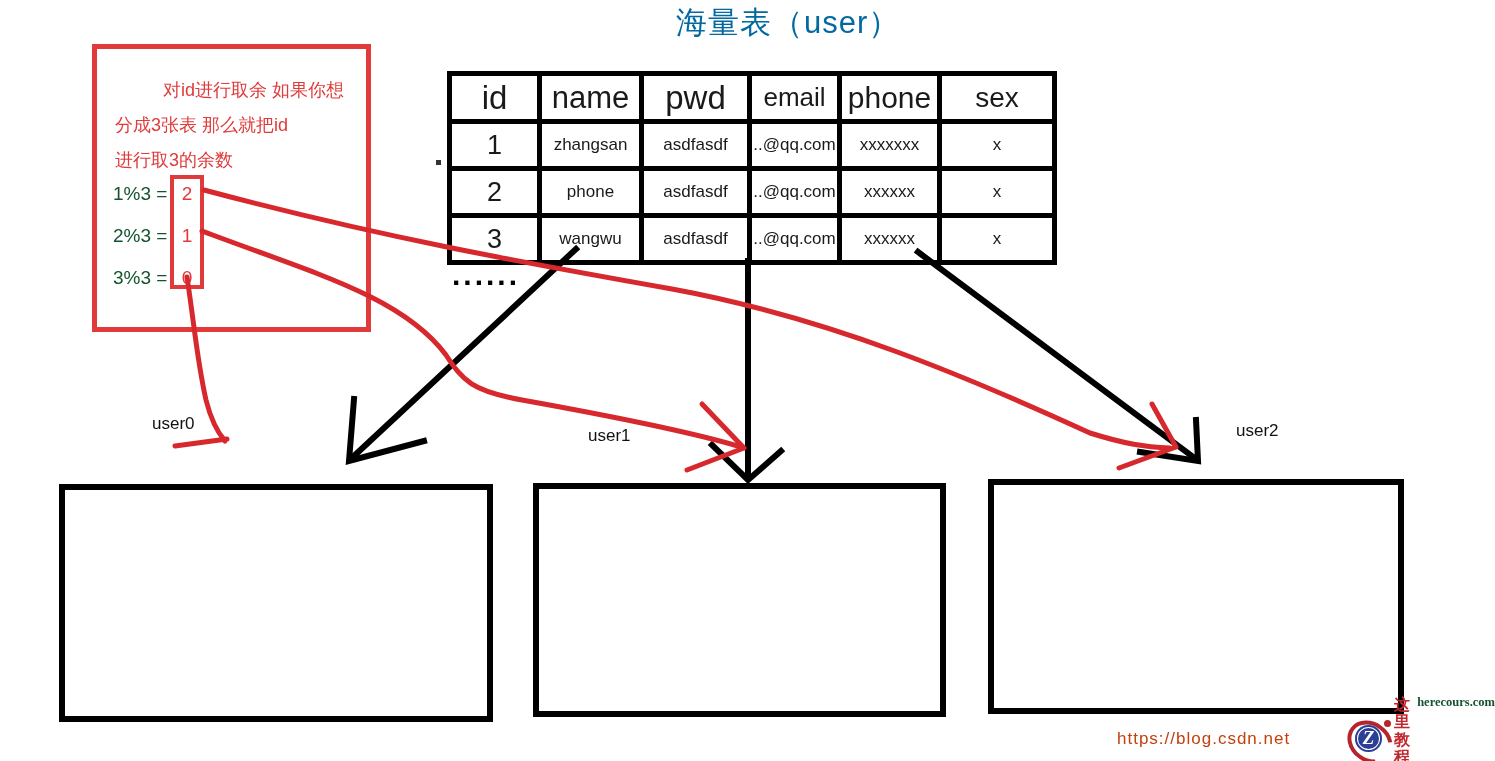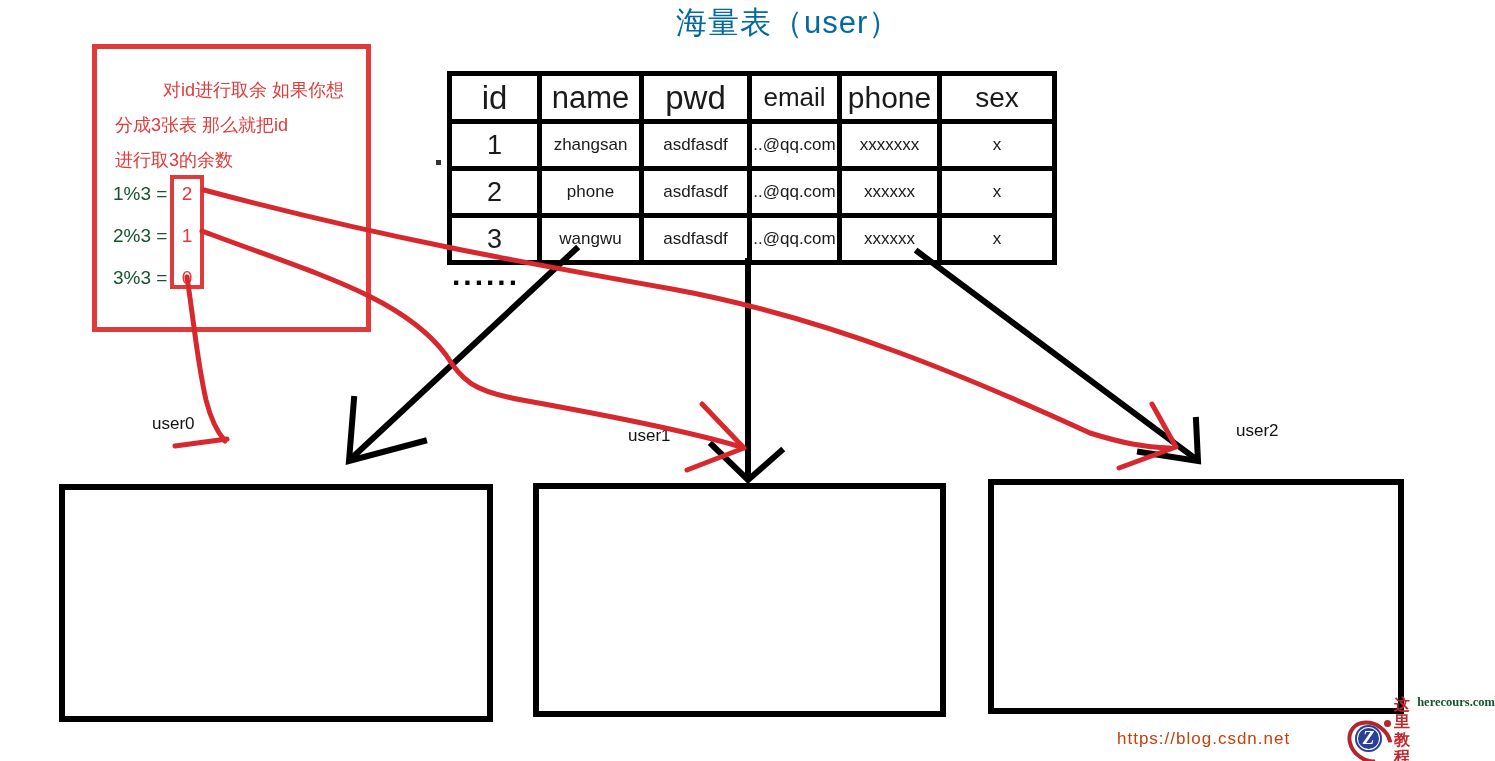--- a/index.html
+++ b/index.html
@@ -36,21 +36,21 @@
   #mod-expr-1{left:113px;top:225px;} #mod-res-1{left:176px;top:225px;}
   #mod-expr-2{left:113px;top:267px;} #mod-res-2{left:176px;top:267px;}
   #result-highlight-box{left:170px;top:175px;width:26px;height:106px;border:4px solid #e03a3a;}
 
   
   #ellipsis{left:452px;top:258px;font-size:30px;font-weight:bold;letter-spacing:3px;color:#000;}
 
   
   .shard-label{font-size:17px;color:#111;}
   #shard-label-0{left:152px;top:414px;}
-  #shard-label-1{left:588px;top:426px;margin-left:40px;}
+  #shard-label-1{left:588px;top:426px;}
   #shard-label-2{left:1236px;top:421px;}
 
   
   .shard-box{border:6px solid #000;background:#fff;}
   #shard-box-0{left:59px;top:484px;width:422px;height:226px;}
   #shard-box-1{left:533px;top:483px;width:401px;height:222px;}
   #shard-box-2{left:988px;top:479px;width:404px;height:223px;}
 
   
   #arrows-layer{left:0;top:0;width:1495px;height:761px;pointer-events:none;z-index:5;}

